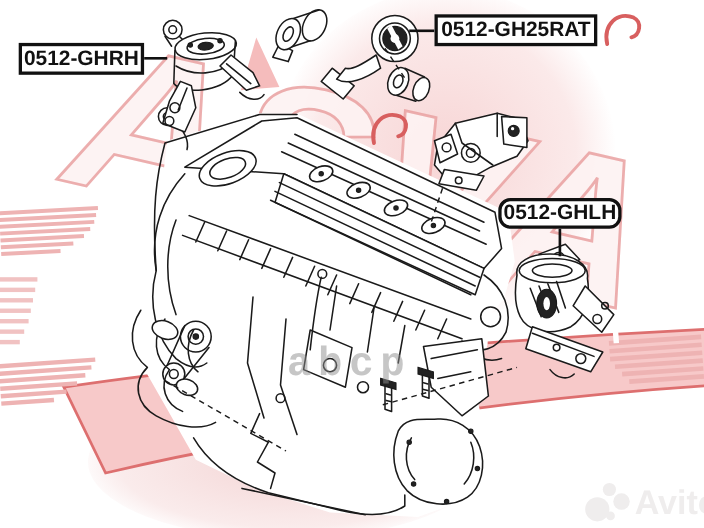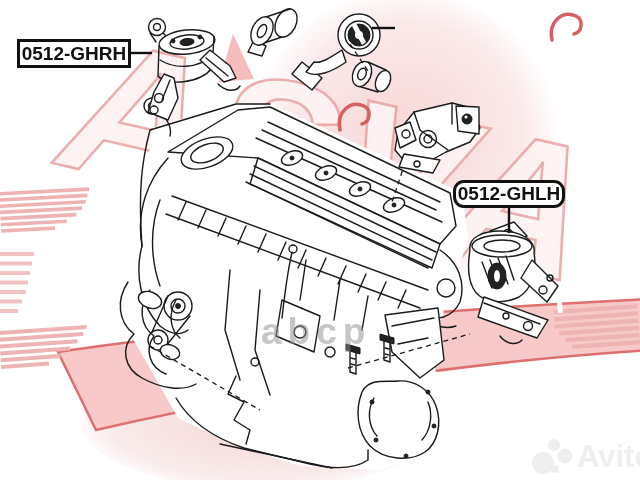--- a/index.html
+++ b/index.html
@@ -36,21 +36,21 @@
   }
   .wm-svg{position:absolute;left:0;top:0;z-index:1;}
   .sport-text{
     position:absolute;left:292px;top:303px;z-index:1;
     font-size:34px;font-weight:bold;letter-spacing:40px;color:#ffffff;
     transform:rotate(-4.5deg);transform-origin:left top;white-space:nowrap;
   }
   .art-svg{position:absolute;left:0;top:0;z-index:2;}
   .gray-mark{
     position:absolute;left:261px;top:311px;z-index:3;
-    font-family:Liberation Sans, sans-serif;
+    font-family:Liberation Mono, monospace;
     font-size:37px;font-weight:bold;letter-spacing:6px;
     color:var(--gray-watermark);opacity:.5;
   }
   .label-box{
     position:absolute;z-index:4;background:#ffffff;
     border:3px solid var(--label-border);
     display:flex;align-items:center;justify-content:center;
     font-weight:bold;font-size:19px;color:#111;white-space:nowrap;
   }
   .label-ghrh{left:17px;top:39px;width:108px;height:23px;}
@@ -287,20 +287,23 @@
     <path class="leader" d="M131,53 L152,53"></path>
     <path class="leader" d="M372,28 L395,28"></path>
     <path class="leader" d="M509,208 L509,233"></path>
   </svg>
 
   <div class="gray-mark">abcp</div>
 
   <div class="label-box label-ghrh">
     <span>0512-GHRH</span>
   </div>
+  <div class="label-box label-gh25rat">
+    <span>0512-GH25RAT</span>
+  </div>
   <div class="label-box label-ghlh">
     <span>0512-GHLH</span>
   </div>
 
   <div class="avito-badge">
     <svg width="42" height="42" viewBox="0 0 42 42">
       <circle cx="12" cy="27" r="11" fill="var(--avito-gray)"></circle>
       <circle cx="23" cy="9" r="6" fill="var(--avito-gray)"></circle>
       <circle cx="34" cy="20" r="7.5" fill="var(--avito-gray)"></circle>
       <circle cx="24" cy="33" r="4" fill="var(--avito-gray)"></circle>

